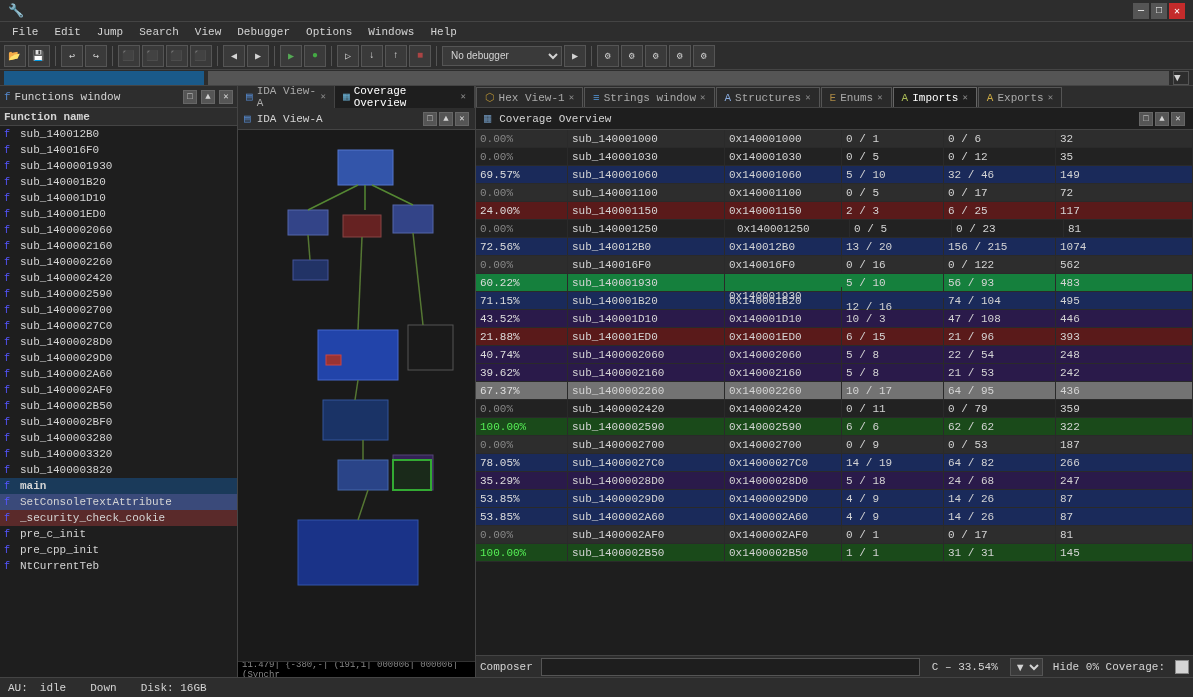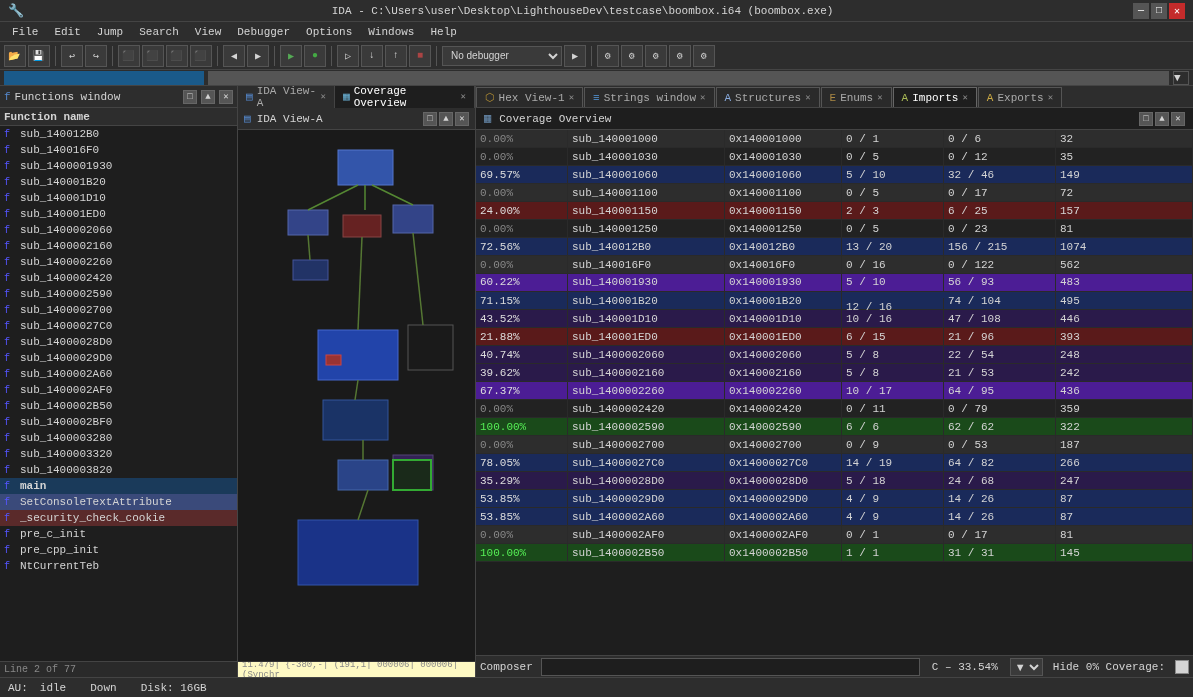--- a/index.html
+++ b/index.html
@@ -389,21 +389,20 @@
       background: #555; border: 1px solid #666;
       color: #d4d4d4; font-size: 9px; cursor: pointer;
       display: flex; align-items: center; justify-content: center;
     }
   </style>
 </head>
 <body>
 
 <div id="title-bar">
   <span class="logo">🔧</span>
-  <span class="title-text">IDA - C:\Users\user\Desktop\LighthouseDev\testcase\boombox.i64 (boombox.exe)</span>
   <div class="win-controls">
     <div class="win-btn">—</div>
     <div class="win-btn">□</div>
     <div class="win-btn close">✕</div>
   </div>
 </div>
 
 <div id="menu-bar">
   <div class="menu-item">File</div>
   <div class="menu-item">Edit</div>
@@ -577,23 +576,20 @@
         </div>
       <div class="func-item">
           <span class="func-icon">f</span>
           <span class="func-name">pre_cpp_init</span>
         </div>
       <div class="func-item">
           <span class="func-icon">f</span>
           <span class="func-name">NtCurrentTeb</span>
         </div>
     </div>
-    <div style="background:#2a2a2a; height:16px; padding:0 4px; display:flex; align-items:center; border-top:1px solid #444;">
-      <span class="line-info">Line 2 of 77</span>
-    </div>
   </div>
 
   <div id="center-panel">
 
     <div class="dual-tab-header">
       <div class="tab-item inactive">
         <span style="color:#5588cc;">▤</span>
         <span>IDA View-A</span>
         <span class="tab-close">✕</span>
       </div>
@@ -647,21 +643,21 @@
         <line x1="120" y1="250" x2="117" y2="270" stroke="#557733" stroke-width="1.5"></line>
         <line x1="125" y1="310" x2="125" y2="330" stroke="#557733" stroke-width="1.5"></line>
         <line x1="130" y1="360" x2="120" y2="390" stroke="#557733" stroke-width="1.5"></line>
 
         <rect x="155" y="330" width="38" height="30" fill="#1a2a1a" stroke="#33aa33" stroke-width="2"></rect>
 
         <rect x="88" y="225" width="15" height="10" fill="#993333" stroke="#cc4444" stroke-width="1"></rect>
       </svg>
     </div>
 
-    <div style="background:#fef9c3; height:16px; padding:0 4px; display:flex; align-items:center; border-top:1px solid #333; overflow:hidden;">
+    <div style="background:#000000; height:16px; padding:0 4px; display:flex; align-items:center; border-top:1px solid #333; overflow:hidden;">
       <span style="font-size:9px; color:#888;">11.479| {-380,-| (191,1| 000006| 000006| (Synchr</span>
     </div>
   </div>
 
   <div id="right-panel">
 
     <div class="top-tab-bar">
       <div class="top-tab inactive">
         <span style="color:#aa8833;">⬡</span>
         <span>Hex View-1</span>
@@ -737,67 +733,67 @@
           <div class="cov-cell" style="width: 102px; min-width: 102px; max-width: 102px;">0 / 5</div>
           <div class="cov-cell" style="width: 112px; min-width: 112px; max-width: 112px;">0 / 17</div>
           <div class="cov-cell" style="flex: 1 1 0%;">72</div>
         </div>
         <div class="cov-row" style="background: rgb(90, 26, 26);">
           <div class="cov-cell" style="width: 92px; min-width: 92px; max-width: 92px; color: rgb(221, 221, 221);">24.00%</div>
           <div class="cov-cell" style="width: 157px; min-width: 157px; max-width: 157px;">sub_140001150</div>
           <div class="cov-cell" style="width: 117px; min-width: 117px; max-width: 117px;">0x140001150</div>
           <div class="cov-cell" style="width: 102px; min-width: 102px; max-width: 102px;">2 / 3</div>
           <div class="cov-cell" style="width: 112px; min-width: 112px; max-width: 112px;">6 / 25</div>
-          <div class="cov-cell" style="flex: 1 1 0%;">157</div>
+          <div class="cov-cell" style="flex: 1 1 0%;">117</div>
         </div>
         <div class="cov-row" style="background: rgb(34, 34, 34);">
           <div class="cov-cell" style="width: 92px; min-width: 92px; max-width: 92px; color: rgb(136, 136, 136);">0.00%</div>
           <div class="cov-cell" style="width: 157px; min-width: 157px; max-width: 157px;">sub_140001250</div>
-          <div class="cov-cell" style="width: 117px; min-width: 117px; max-width: 117px;">0x140001250</div>
+          <div class="cov-cell" style="width: 117px; min-width: 117px; max-width: 117px; margin-left: 8px;">0x140001250</div>
           <div class="cov-cell" style="width: 102px; min-width: 102px; max-width: 102px;">0 / 5</div>
           <div class="cov-cell" style="width: 112px; min-width: 112px; max-width: 112px;">0 / 23</div>
           <div class="cov-cell" style="flex: 1 1 0%;">81</div>
         </div>
         <div class="cov-row" style="background: rgb(26, 42, 90);">
           <div class="cov-cell" style="width: 92px; min-width: 92px; max-width: 92px; color: rgb(221, 221, 221);">72.56%</div>
           <div class="cov-cell" style="width: 157px; min-width: 157px; max-width: 157px;">sub_140012B0</div>
           <div class="cov-cell" style="width: 117px; min-width: 117px; max-width: 117px;">0x140012B0</div>
           <div class="cov-cell" style="width: 102px; min-width: 102px; max-width: 102px;">13 / 20</div>
           <div class="cov-cell" style="width: 112px; min-width: 112px; max-width: 112px;">156 / 215</div>
           <div class="cov-cell" style="flex: 1 1 0%;">1074</div>
         </div>
         <div class="cov-row" style="background: rgb(45, 45, 45);">
           <div class="cov-cell" style="width: 92px; min-width: 92px; max-width: 92px; color: rgb(136, 136, 136);">0.00%</div>
           <div class="cov-cell" style="width: 157px; min-width: 157px; max-width: 157px;">sub_140016F0</div>
           <div class="cov-cell" style="width: 117px; min-width: 117px; max-width: 117px;">0x140016F0</div>
           <div class="cov-cell" style="width: 102px; min-width: 102px; max-width: 102px;">0 / 16</div>
           <div class="cov-cell" style="width: 112px; min-width: 112px; max-width: 112px;">0 / 122</div>
           <div class="cov-cell" style="flex: 1 1 0%;">562</div>
         </div>
-        <div class="cov-row" style="background: #4c1d95; align-items: flex-end;">
+        <div class="cov-row" style="background: #15803d;">
           <div class="cov-cell" style="width: 92px; min-width: 92px; max-width: 92px; color: rgb(221, 221, 221);">60.22%</div>
           <div class="cov-cell" style="width: 157px; min-width: 157px; max-width: 157px;">sub_140001930</div>
           <div class="cov-cell" style="width: 117px; min-width: 117px; max-width: 117px; margin-top: 27px;">0x140001930</div>
           <div class="cov-cell" style="width: 102px; min-width: 102px; max-width: 102px;">5 / 10</div>
           <div class="cov-cell" style="width: 112px; min-width: 112px; max-width: 112px;">56 / 93</div>
           <div class="cov-cell" style="flex: 1 1 0%;">483</div>
         </div>
         <div class="cov-row" style="background: rgb(26, 42, 90);">
           <div class="cov-cell" style="width: 92px; min-width: 92px; max-width: 92px; color: rgb(221, 221, 221);">71.15%</div>
           <div class="cov-cell" style="width: 157px; min-width: 157px; max-width: 157px;">sub_140001B20</div>
           <div class="cov-cell" style="width: 117px; min-width: 117px; max-width: 117px;">0x140001B20</div>
           <div class="cov-cell" style="width: 102px; min-width: 102px; max-width: 102px; margin-top: 12px;">12 / 16</div>
           <div class="cov-cell" style="width: 112px; min-width: 112px; max-width: 112px;">74 / 104</div>
           <div class="cov-cell" style="flex: 1 1 0%;">495</div>
         </div>
         <div class="cov-row" style="background: rgb(42, 26, 74);">
           <div class="cov-cell" style="width: 92px; min-width: 92px; max-width: 92px; color: rgb(221, 221, 221);">43.52%</div>
           <div class="cov-cell" style="width: 157px; min-width: 157px; max-width: 157px;">sub_140001D10</div>
           <div class="cov-cell" style="width: 117px; min-width: 117px; max-width: 117px;">0x140001D10</div>
-          <div class="cov-cell" style="width: 102px; min-width: 102px; max-width: 102px;">10 / 16</div>
+          <div class="cov-cell" style="width: 102px; min-width: 102px; max-width: 102px;">10 / 3</div>
           <div class="cov-cell" style="width: 112px; min-width: 112px; max-width: 112px; text-align: right;">47 / 108</div>
           <div class="cov-cell" style="flex: 1 1 0%;">446</div>
         </div>
         <div class="cov-row" style="background: rgb(90, 26, 26);">
           <div class="cov-cell" style="width: 92px; min-width: 92px; max-width: 92px; color: rgb(221, 221, 221);">21.88%</div>
           <div class="cov-cell" style="width: 157px; min-width: 157px; max-width: 157px;">sub_140001ED0</div>
           <div class="cov-cell" style="width: 117px; min-width: 117px; max-width: 117px;">0x140001ED0</div>
           <div class="cov-cell" style="width: 102px; min-width: 102px; max-width: 102px;">6 / 15</div>
           <div class="cov-cell" style="width: 112px; min-width: 112px; max-width: 112px;">21 / 96</div>
           <div class="cov-cell" style="flex: 1 1 0%;">393</div>
@@ -811,21 +807,21 @@
           <div class="cov-cell" style="flex: 1 1 0%;">248</div>
         </div>
         <div class="cov-row" style="background: rgb(42, 26, 74);">
           <div class="cov-cell" style="width: 92px; min-width: 92px; max-width: 92px; color: rgb(221, 221, 221);">39.62%</div>
           <div class="cov-cell" style="width: 157px; min-width: 157px; max-width: 157px;">sub_1400002160</div>
           <div class="cov-cell" style="width: 117px; min-width: 117px; max-width: 117px;">0x140002160</div>
           <div class="cov-cell" style="width: 102px; min-width: 102px; max-width: 102px;">5 / 8</div>
           <div class="cov-cell" style="width: 112px; min-width: 112px; max-width: 112px;">21 / 53</div>
           <div class="cov-cell" style="flex: 1 1 0%;">242</div>
         </div>
-        <div class="cov-row" style="background: #4c1d95;">
+        <div class="cov-row" style="background: #737373;">
           <div class="cov-cell" style="width: 92px; min-width: 92px; max-width: 92px; color: rgb(221, 221, 221);">67.37%</div>
           <div class="cov-cell" style="width: 157px; min-width: 157px; max-width: 157px;">sub_1400002260</div>
           <div class="cov-cell" style="width: 117px; min-width: 117px; max-width: 117px;">0x140002260</div>
           <div class="cov-cell" style="width: 102px; min-width: 102px; max-width: 102px;">10 / 17</div>
           <div class="cov-cell" style="width: 112px; min-width: 112px; max-width: 112px;">64 / 95</div>
           <div class="cov-cell" style="flex: 1 1 0%;">436</div>
         </div>
         <div class="cov-row" style="background: rgb(34, 34, 34);">
           <div class="cov-cell" style="width: 92px; min-width: 92px; max-width: 92px; color: rgb(136, 136, 136);">0.00%</div>
           <div class="cov-cell" style="width: 157px; min-width: 157px; max-width: 157px;">sub_1400002420</div>

